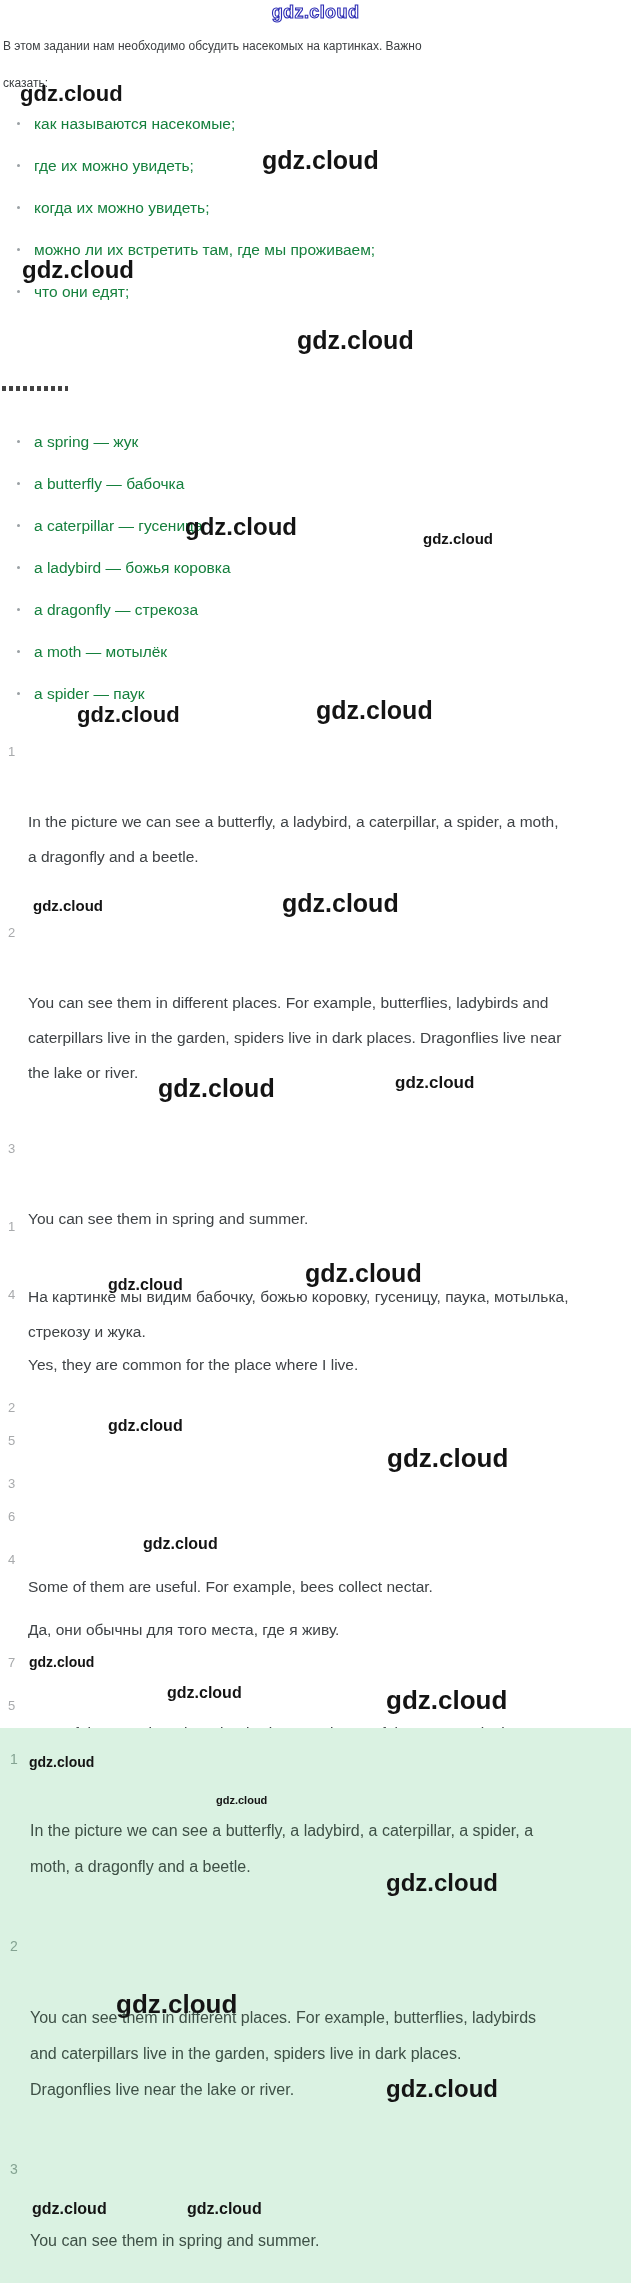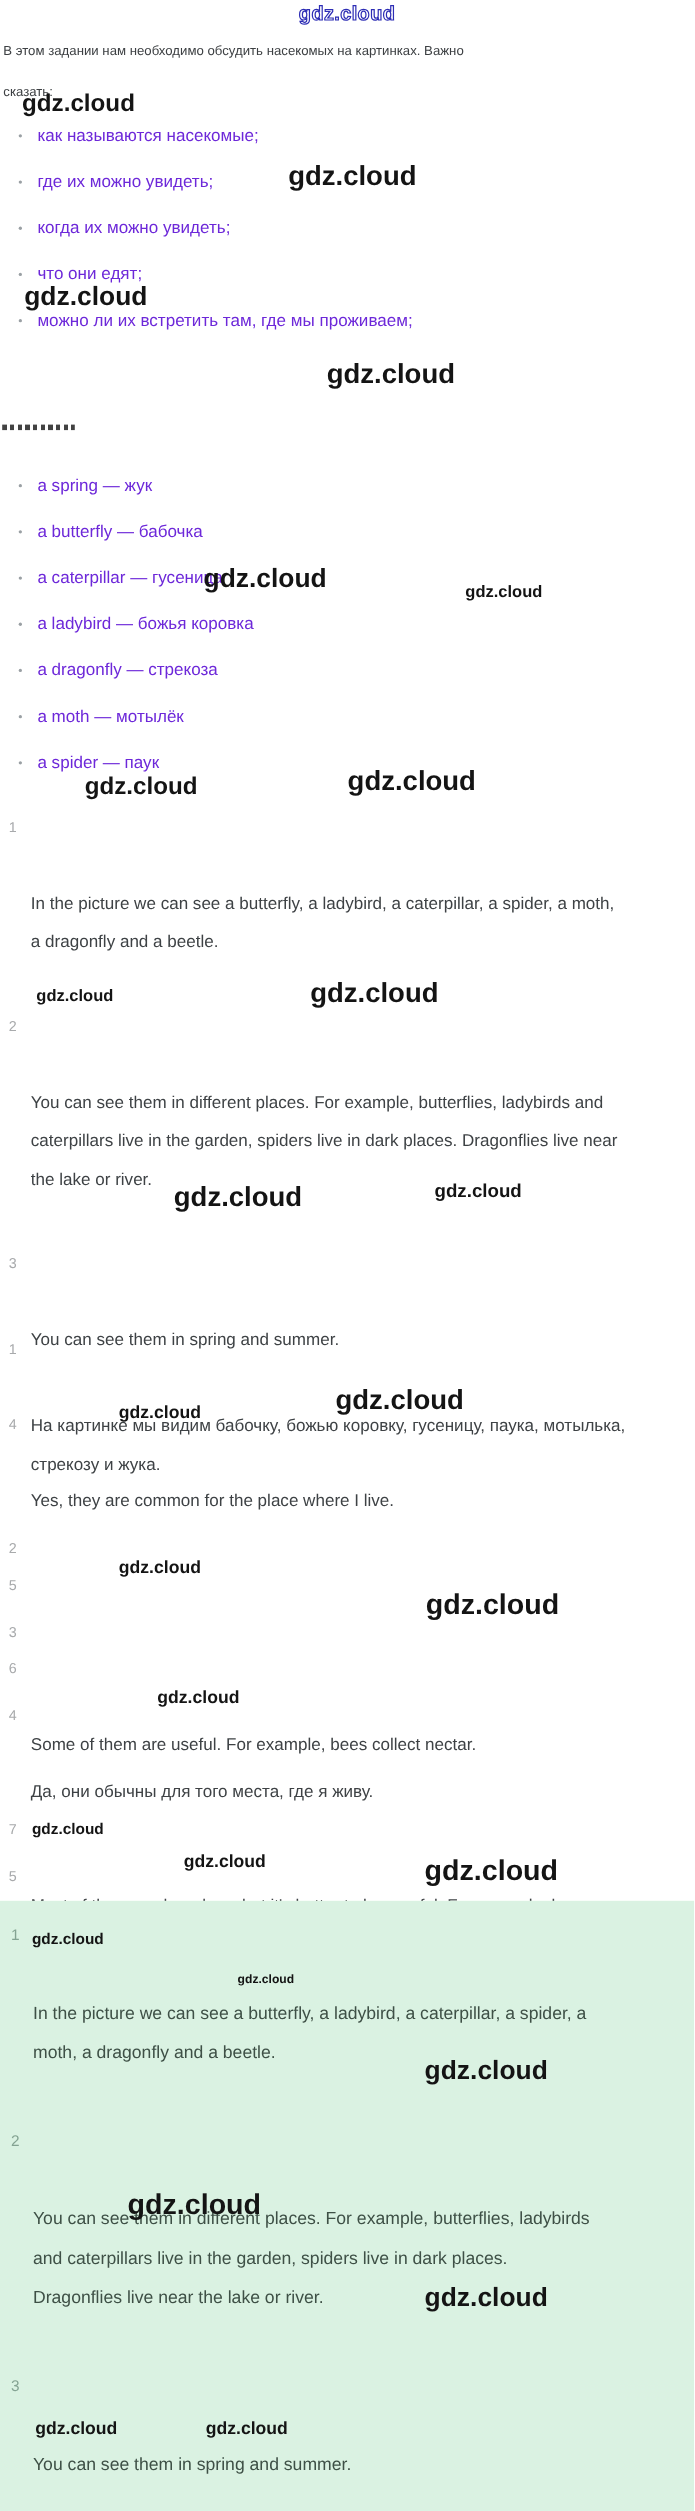--- a/index.html
+++ b/index.html
@@ -29,21 +29,21 @@
     white-space: pre-line;
     color: #3d4043;
   }
 
   ul.list { list-style: none; margin: 0; padding: 0; position: absolute; left: 0; right: 4px; }
   ul.list li {
     position: relative;
     padding-left: 34px;
     font-size: 15.5px; line-height: 20px;
     margin-bottom: 22px;
-    color: #6d28d9;
+    color: #15803d;
   }
   ul.list li .dot {
     position: absolute; left: 17px; top: 8px;
     width: 3px; height: 3px; border-radius: 50%;
     background: #9aa0a4;
   }
   .points { top: 114px; }
   .vocab  { top: 432px; }
 
   .fragment {
@@ -117,26 +117,26 @@
         <span>где их можно увидеть;</span>
       </li>
 
       <li>
         <span class="dot"></span>
         <span>когда их можно увидеть;</span>
       </li>
 
       <li>
         <span class="dot"></span>
+        <span>можно ли их встретить там, где мы проживаем;</span>
+      </li>
+
+      <li>
+        <span class="dot"></span>
         <span>что они едят;</span>
-      </li>
-
-      <li>
-        <span class="dot"></span>
-        <span>можно ли их встретить там, где мы проживаем;</span>
       </li>
 
 
     </ul>
 
   <div class="fragment"></div>
 
   <ul class="list vocab">
 
       <li>

